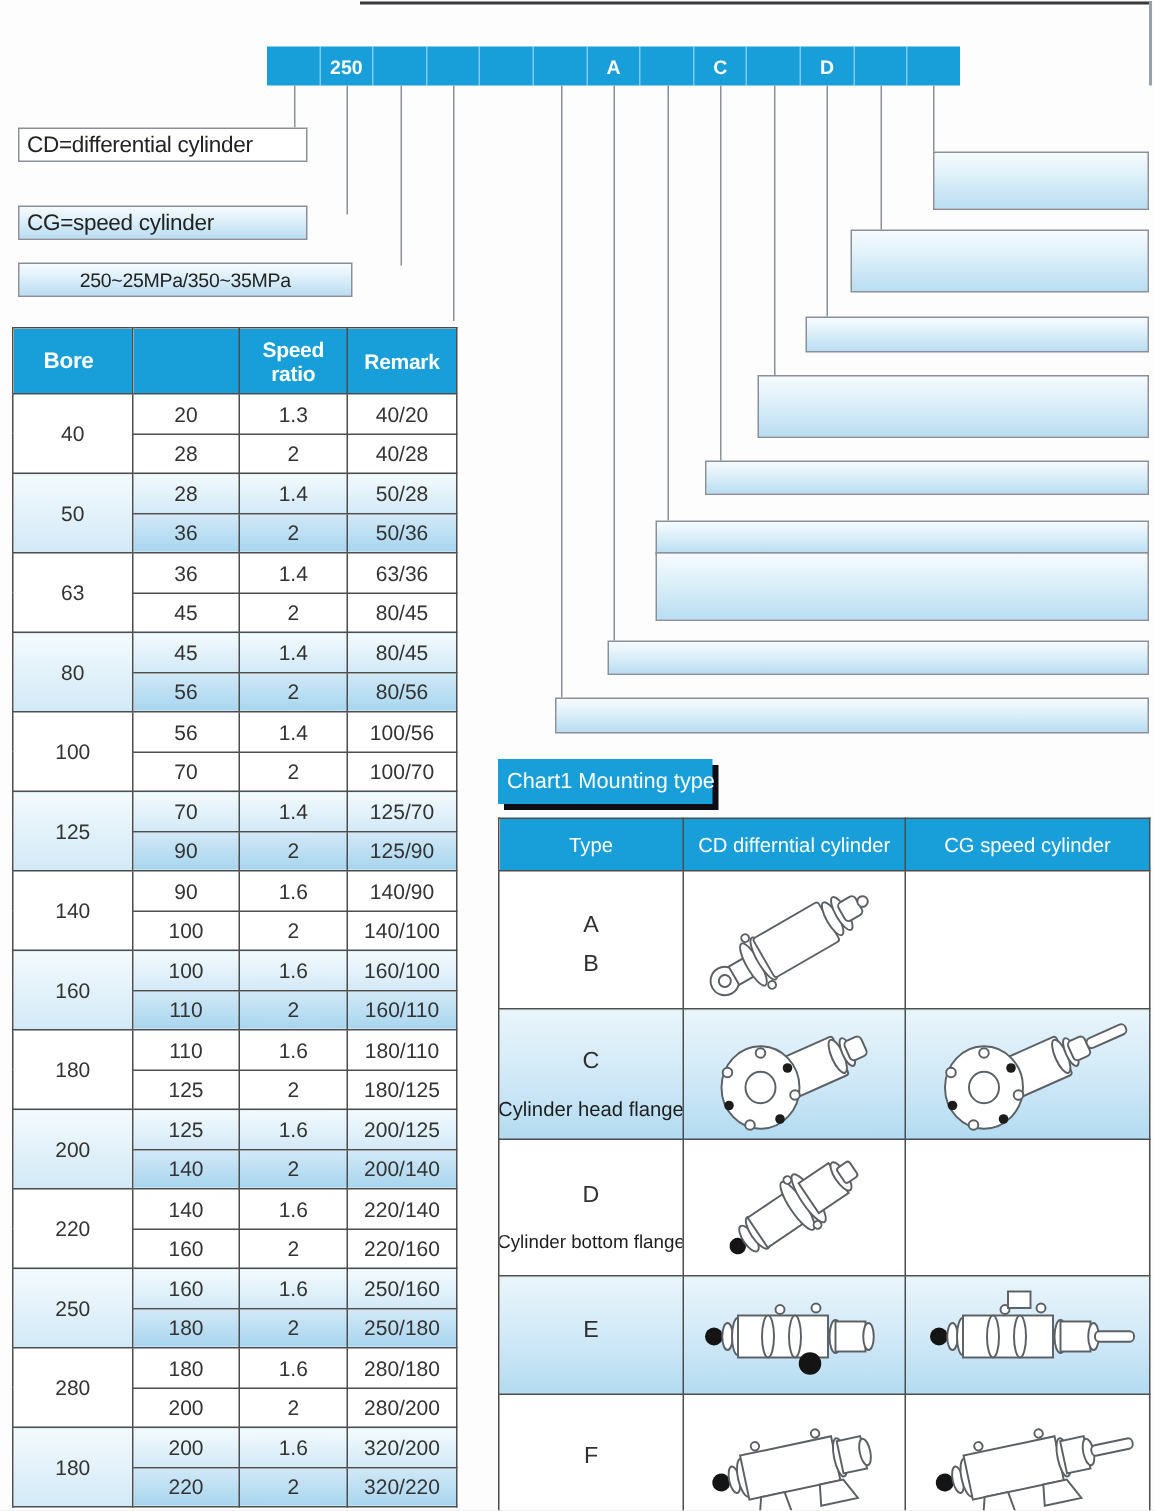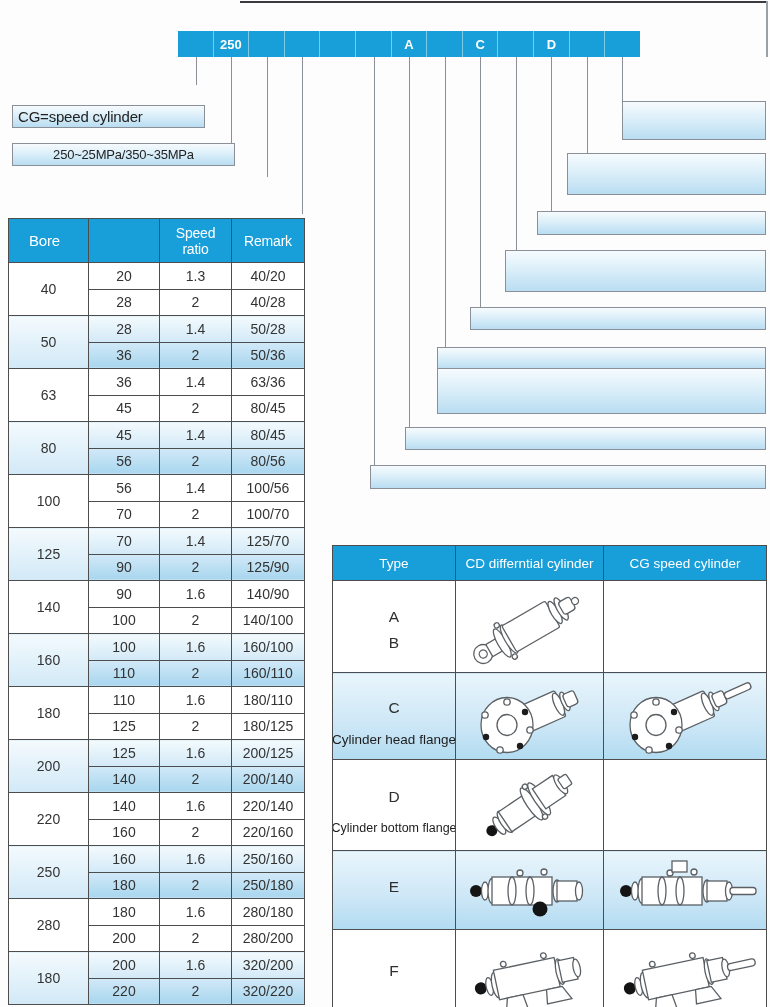--- a/index.html
+++ b/index.html
@@ -36,41 +36,41 @@
   .code-seg:first-child{border-left:none;}
 
   
   .cline{position:absolute;width:1px;background:#8a8f98;top:57px;}
 
   
   .label-box{
     position:absolute;border:1px solid var(--cal-border);display:flex;align-items:center;
     font-size:15px;color:#222;background:#fff;letter-spacing:-0.2px;white-space:nowrap;
   }
-  .grad{background:linear-gradient(180deg,#f6fbfe 0%,#dceff9 45%,#b9ddf2 100%);}
+  .grad{background:linear-gradient(180deg,#f6fbfe 0%,#dceff9 45%,#b9ddf2 100%);margin-top:32px;}
   #cd-box{left:12px;top:85px;width:186px;height:21px;padding-left:5px;}
   #cg-box{left:12px;top:105px;width:186px;height:21px;padding-left:5px;}
   #pressure-box{left:12px;top:143px;width:221px;height:21px;justify-content:center;font-size:13px;}
   #mounting-box{left:12px;top:177px;width:256px;height:22px;padding-left:7px;font-size:17px;}
 
   
   .callout-box{
     position:absolute;border:1px solid var(--cal-border);
     background:linear-gradient(180deg,#f6fbfe 0%,#dceff9 45%,#b9ddf2 100%);
   }
 
   
   #bore-table{
     position:absolute;left:8px;top:218px;width:296px;
     border-collapse:collapse;table-layout:fixed;
   }
   #bore-table th,#bore-table td{border:1px solid var(--tbl-border);overflow:hidden;}
   #bore-table thead tr{height:44px;}
   #bore-table th{
-    background:var(--blue);color:#fff;font-weight:normal;font-size:14px;
+    background:var(--blue);color:#fff;font-weight:bold;font-size:14px;
     text-align:center;letter-spacing:-0.2px;
   }
   #bore-table th.first{text-align:left;padding-left:20px;font-size:15px;}
   #bore-table td{font-size:14px;color:#333;text-align:center;background:#fff;}
   #bore-table tbody tr{height:26.5px;}
   #bore-table tbody.shaded tr.r1 td{background:linear-gradient(180deg,#f3fafd,#d2e9f7);}
   #bore-table tbody.shaded tr.r2 td{background:linear-gradient(180deg,#d2e9f7,#a8d6ef);}
   #bore-table tbody.shaded td.bore-cell{background:linear-gradient(180deg,#f3fafd,#a8d6ef);}
 
   
@@ -142,20 +142,21 @@
       <div class="callout-box" style="left: 567px; top: 153px; width: 197px; height: 40px;"></div>
       <div class="callout-box" style="left: 537px; top: 211px; width: 227px; height: 22px;"></div>
       <div class="callout-box" style="left: 505px; top: 250px; width: 259px; height: 40px;"></div>
       <div class="callout-box" style="left: 470px; top: 307px; width: 294px; height: 21px;"></div>
       <div class="callout-box" style="left: 437px; top: 347px; width: 327px; height: 21px;"></div>
       <div class="callout-box" style="left: 437px; top: 368px; width: 327px; height: 44px;"></div>
       <div class="callout-box" style="left: 405px; top: 427px; width: 359px; height: 21px;"></div>
       <div class="callout-box" style="left: 370px; top: 465px; width: 394px; height: 22px;"></div>
     </div>
 
+  <div class="label-box" id="cd-box">CD=differential cylinder</div>
   <div class="label-box grad" id="cg-box">CG=speed cylinder</div>
   <div class="label-box grad" id="pressure-box">250~25MPa/350~35MPa</div>
 
   <table id="bore-table">
     <colgroup>
       <col style="width:80px">
         <col style="width:71px">
         <col style="width:72px">
         <col style="width:73px">
     </colgroup>
@@ -344,20 +345,21 @@
           <td>320/200</td>
         </tr>
         <tr class="r2">
           <td>220</td>
           <td>2</td>
           <td>320/220</td>
         </tr>
       </tbody>
     </table>
 
+  <div class="abs" id="chart1-btn">Chart1 Mounting type</div>
 
   <table id="chart1-table">
     <colgroup>
       <col style="width:123px">
         <col style="width:148px">
         <col style="width:163px">
     </colgroup>
     <thead>
       <tr>
         <th>Type</th>

